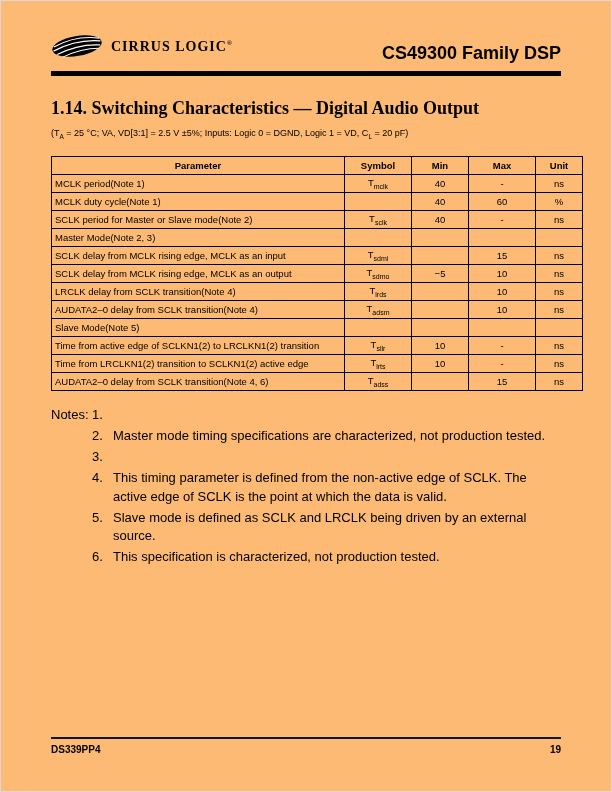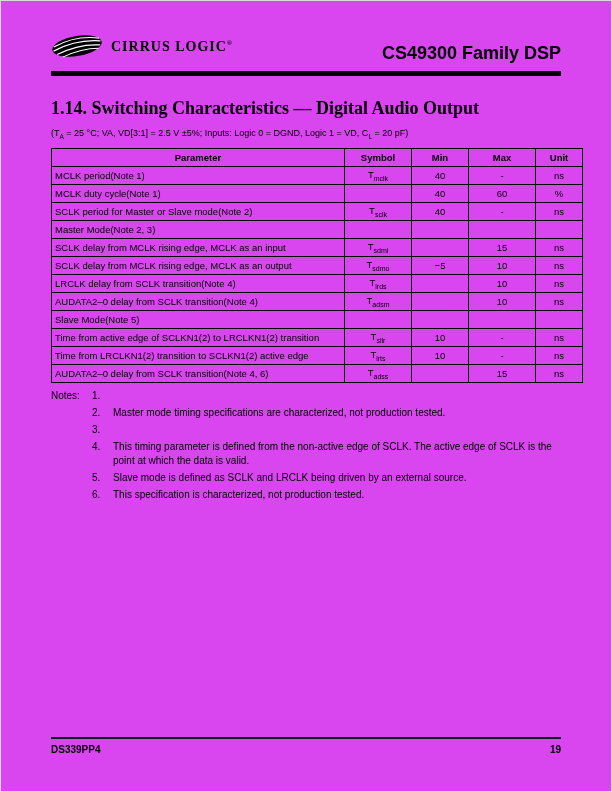--- a/index.html
+++ b/index.html
@@ -1,17 +1,17 @@
 <!DOCTYPE html>
 <html><head>
 <meta charset="utf-8">
 <style>
   html,body { margin:0; padding:0; background:#888; }
   .page {
-    width:612px; height:792px; position:relative; background:#d946ef;
+    width:612px; height:792px; position:relative; background:#fdba74;
     margin:0 auto; font-family:"Liberation Sans", sans-serif; color:#000;
     box-shadow: inset 0 0 0 1px #d9d9d9;
     overflow:hidden;
   }
   .content { position:absolute; left:51px; width:510px; top:0; }
 
   
   .hdr { margin-top:30px; display:flex; justify-content:space-between; align-items:flex-end; }
   .logo-wrap { display:flex; align-items:center; }
   .logo-mark { margin-right:4px; }
@@ -19,32 +19,32 @@
   .logo-reg { font-size:7px; vertical-align:super; }
   .product { font-size:18px; font-weight:bold; font-family:"Liberation Sans", sans-serif; }
   .hdr-rule { margin-top:7px; height:5px; background:#000; }
 
   
   .sec-title { margin-top:22px; font-family:"Liberation Serif", serif; font-weight:bold; font-size:18px; }
   .conds { margin-top:9px; font-size:9px; }
   .conds sub { font-size:6.5px; }
 
   
-  table.spec { margin-top:8px; width:510px; border-collapse:collapse; table-layout:fixed; font-size:9.5px; }
+  table.spec { margin-top:16px; width:510px; border-collapse:collapse; table-layout:fixed; font-size:9.5px; }
   table.spec th, table.spec td { border:1px solid #000; padding:2px 3px; height:13px; vertical-align:middle; }
   th.c-param { width:286px; } th.c-sym { width:60px; } th.c-min { width:50px; } th.c-max { width:60px; } th.c-unit { width:40px; }
   table.spec th { font-weight:bold; text-align:center; }
   td.param { text-align:left; }
   td.param .pwrap { display:flex; justify-content:flex-start; }
   td.sym, td.num { text-align:center; }
   .sym sub { font-size:7px; }
   tr.section .pname { font-weight:normal; }
 
   
-  .notes { margin-top:6px; font-size:10px; line-height:1.4; }
+  .notes { margin-top:15px; font-size:13px; line-height:1.4; }
   .note-row { display:grid; grid-template-columns:36px 16px 1fr; column-gap:5px; margin-bottom:3px; }
   .notes-label { font-weight:normal; }
   .note-num { text-align:left; }
 
   
   .footer { position:absolute; left:51px; width:510px; top:737px; border-top:2px solid #0f172a; padding-top:5px;
             display:flex; justify-content:space-between; font-weight:bold; font-size:10px; }
 </style>
 </head>
 <body>

